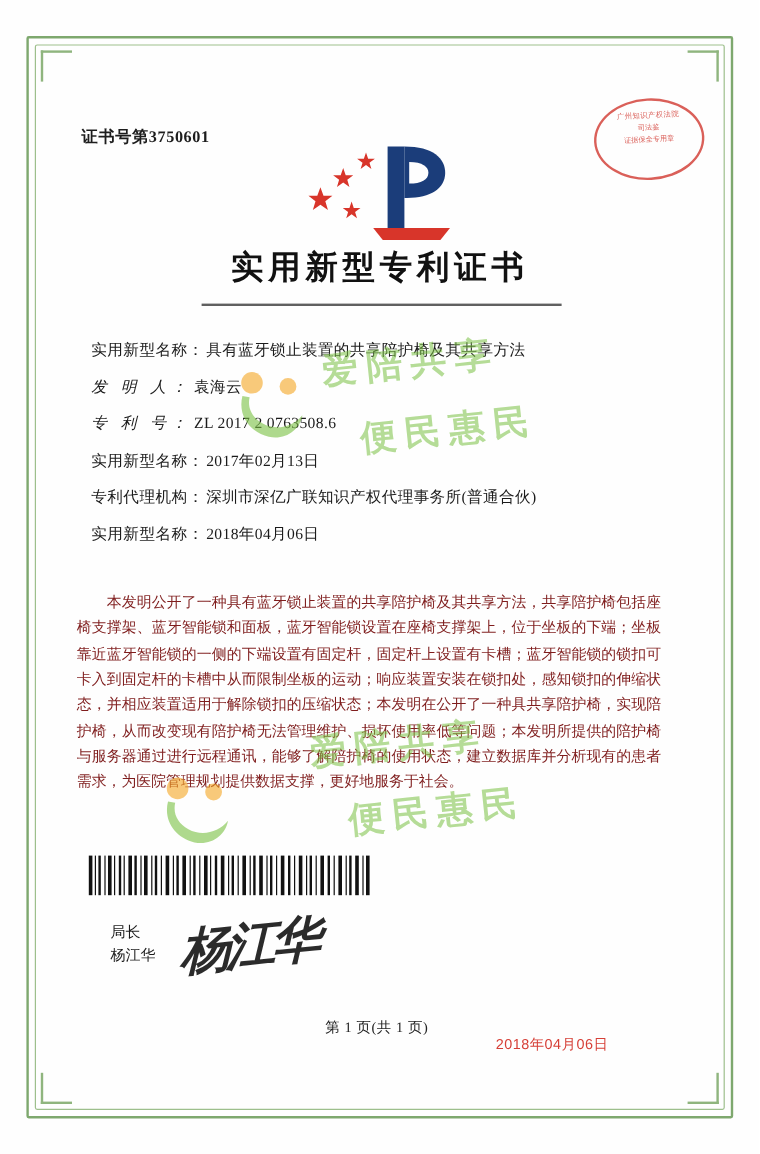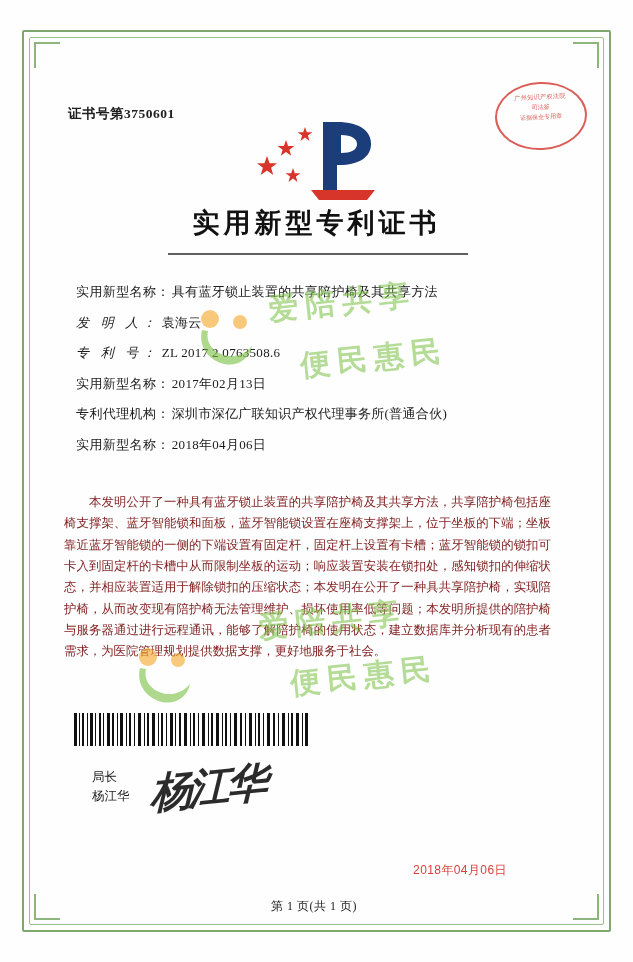--- a/index.html
+++ b/index.html
@@ -213,21 +213,21 @@
     color: #d22b22;
     font-size: 12px;
     font-family: "Liberation Sans", sans-serif;
     opacity: 0.9;
     letter-spacing: 0.4px;
   }
 
   
   .page-footer {
     position: absolute;
-    left: 0; top: 898px;
+    left: 0; top: 848px;
     width: 606px;
     text-align: center;
     font-size: 12px;
     color: #222;
     letter-spacing: 0.5px;
     padding-left: 22px;
   }
 
   
   .watermark {

